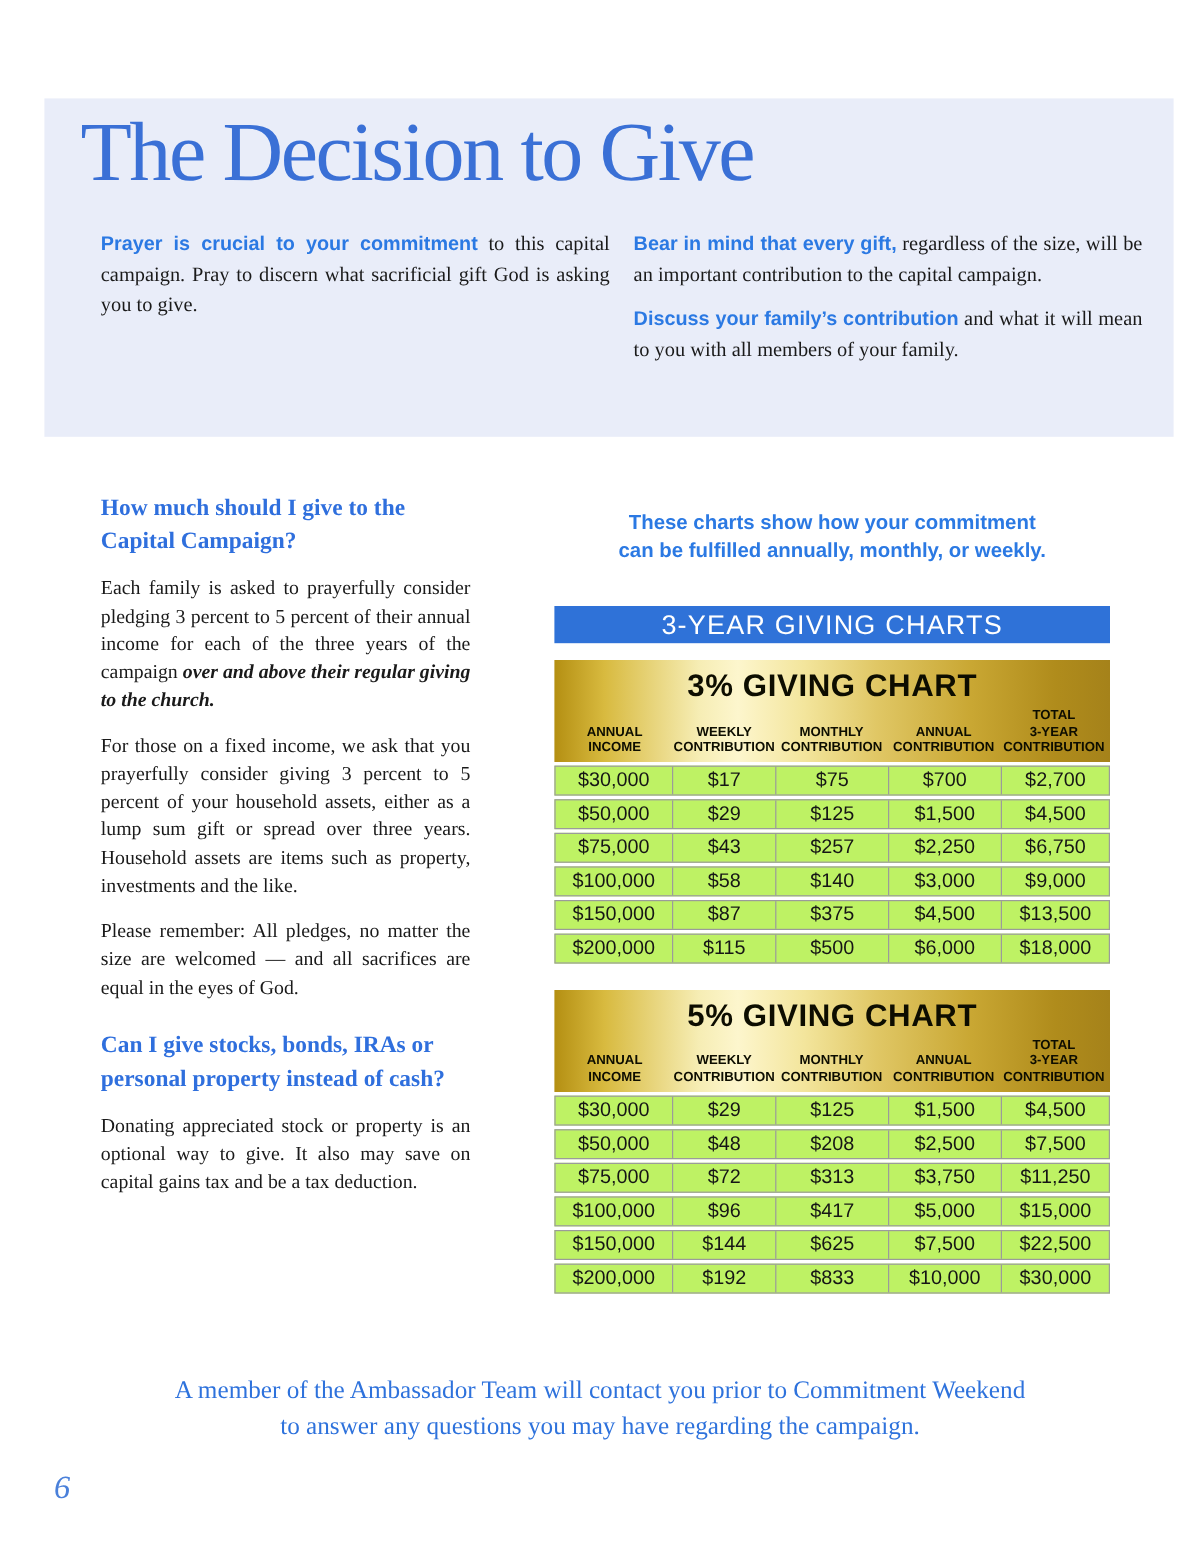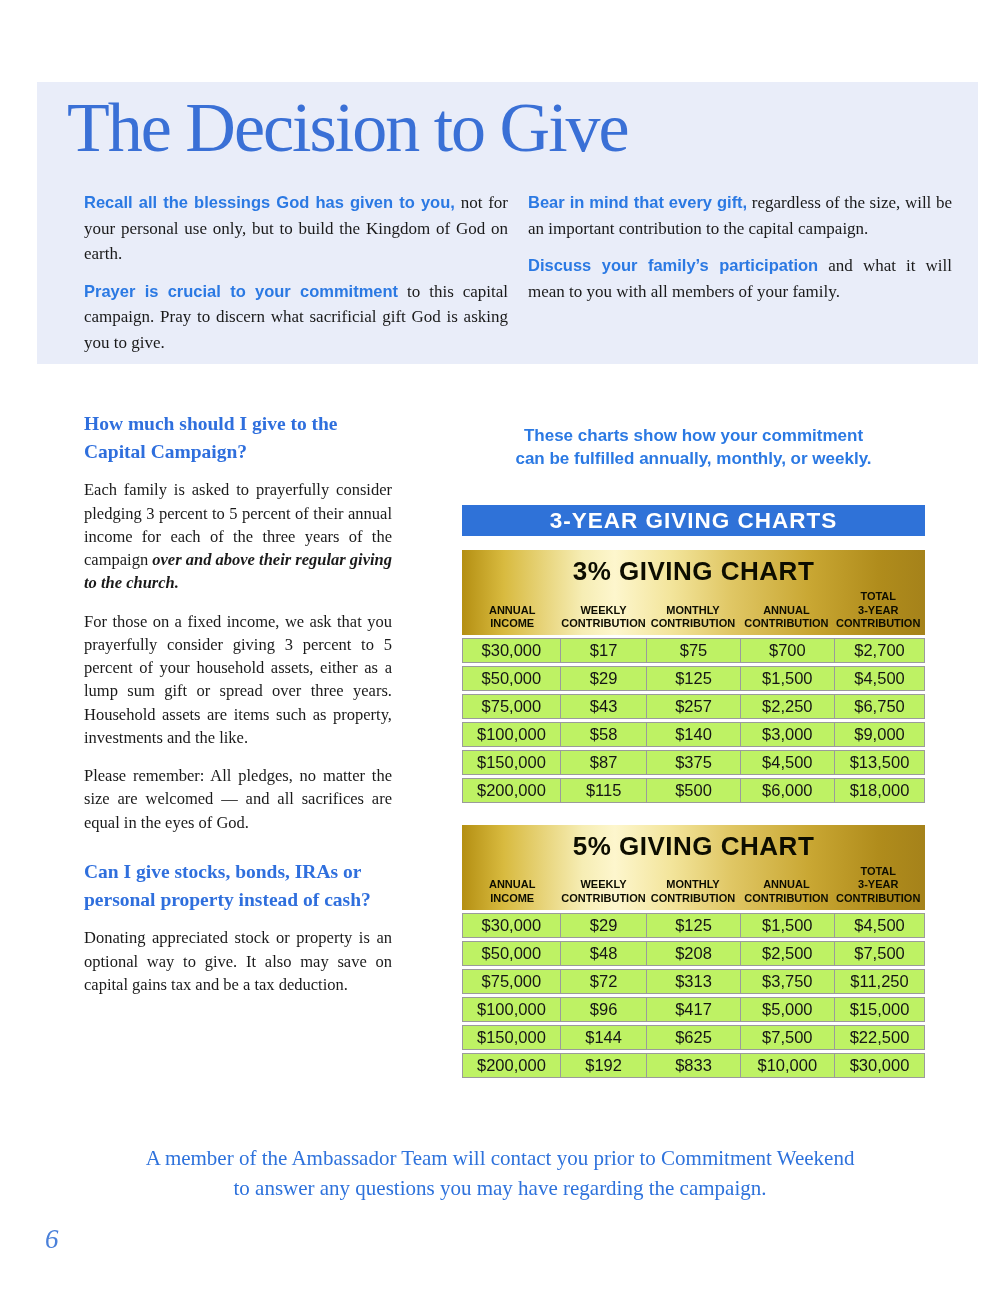--- a/index.html
+++ b/index.html
@@ -42,21 +42,21 @@
   }
   .bold-italic { font-style:italic; font-weight:700; }
   
   .col-right { position:absolute; left:455px; top:425px; width:463px; }
   .intro {
     text-align:center; font-family:"Liberation Sans", sans-serif;
     font-weight:700; font-size:17px; line-height:1.33; color:#2b79e3;
   }
   .banner {
     margin-top:35px; height:31px; background:#2f72d8; color:#ffffff;
-    font-family:"Liberation Sans", sans-serif; font-weight:700;
+    font-family:"Liberation Sans", sans-serif; font-weight:400;
     font-size:22.5px; letter-spacing:1px;
     display:flex; align-items:center; justify-content:center;
   }
   .chart { margin-top:14px; }
   .chart + .chart { margin-top:22px; }
   .chart-header {
     background:linear-gradient(90deg,
       #b48f12 0%, #d8ba3f 9%, #f6edb4 26%, #fdf6cd 33%,
       #f3e59c 45%, #e0c765 58%, #c9a733 75%, #b08c1c 90%, #a5821a 100%);
     padding:6px 2px 5px;
@@ -97,26 +97,25 @@
 </style>
 </head>
 <body>
 
 <div class="page">
 
   <section class="hero">
     <h1 class="hero-title">The Decision to Give</h1>
     <div class="hero-cols">
       <div>
-        <p><span class="lead">Recall all the blessings God has given to you,</span><span> not for your personal use only, but to build the Kingdom of God on earth.</span></p>
         <p><span class="lead">Prayer is crucial to your commitment</span><span> to this capital campaign. Pray to discern what sacrificial gift God is asking you to give.</span></p>
       </div>
       <div>
         <p><span class="lead">Bear in mind that every gift,</span><span> regardless of the size, will be an important contribution to the capital campaign.</span></p>
-        <p><span class="lead">Discuss your family’s participation</span><span> and what it will mean to you with all members of your family.</span></p>
+        <p><span class="lead">Discuss your family’s contribution</span><span> and what it will mean to you with all members of your family.</span></p>
       </div>
     </div>
   </section>
 
   <section class="col-left">
     <h2>How much should I give to the Capital Campaign?</h2>
     <p><span>Each family is asked to prayerfully consider pledging 3 percent to 5 percent of their annual income for each of the three years of the campaign </span><span class="bold-italic">over and above their regular giving to the church.</span></p>
     <p>For those on a fixed income, we ask that you prayerfully consider giving 3 percent to 5 percent of your household assets, either as a lump sum gift or spread over three years. Household assets are items such as property, investments and the like.</p>
     <p>Please remember: All pledges, no matter the size are welcomed — and all sacrifices are equal in the eyes of God.</p>
     <h2 class="second">Can I give stocks, bonds, IRAs or personal property instead of cash?</h2>

